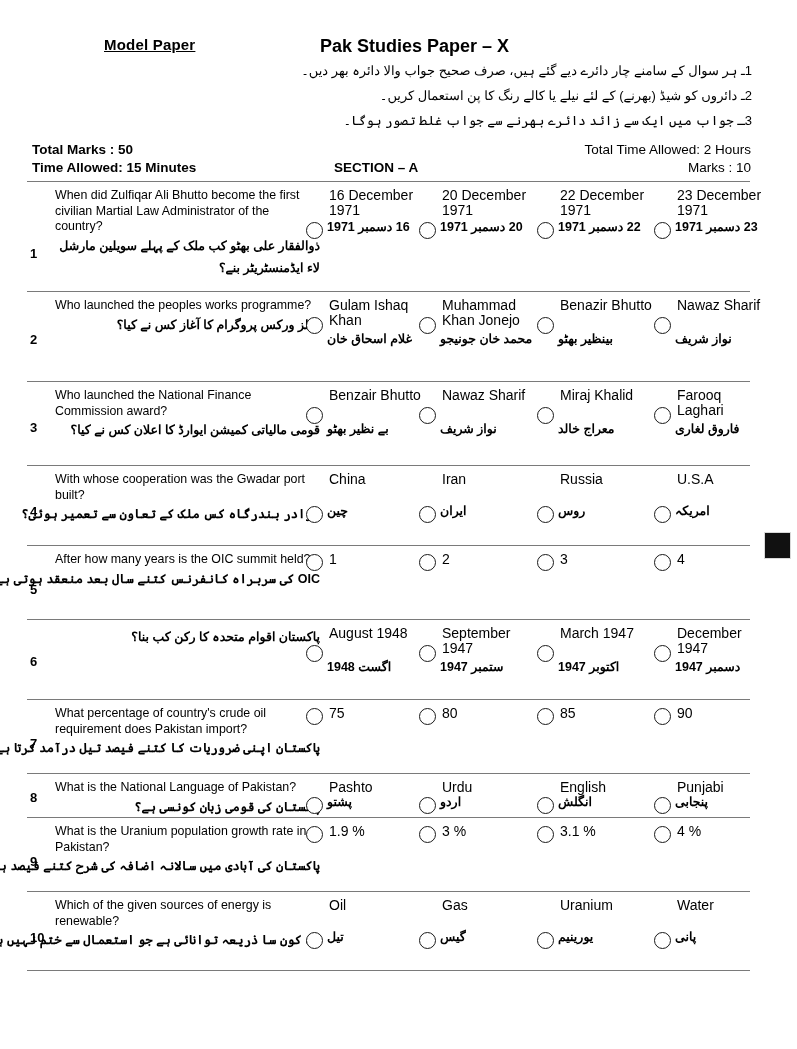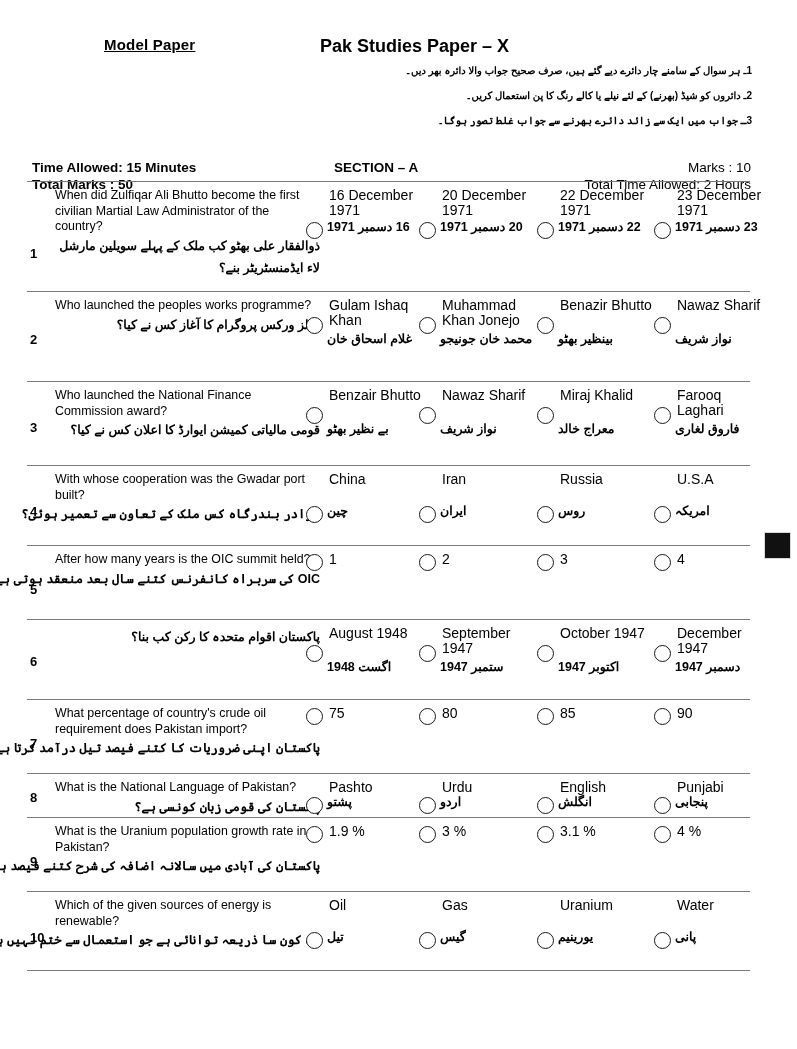--- a/index.html
+++ b/index.html
@@ -51,34 +51,33 @@
 
   .instructions {
     position: absolute;
     top: 58px;
     right: 45px;
     width: 420px;
     text-align: right;
     direction: rtl;
   }
   .instr-line {
-    font-size: 10px;
+    font-size: 13px;
     line-height: 25px;
     white-space: nowrap;
-    font-weight: 700;
+    font-weight: 400;
     display: block;
   }
 
   .marks-row {
     position: absolute;
     top: 142px;
     left: 0;
     width: 797px;
     height: 18px;
-    margin-top: 35px;
   }
   .time-row {
     position: absolute;
     top: 160px;
     left: 0;
     width: 797px;
     height: 18px;
   }
   .m-left {
     position: absolute;
@@ -402,21 +401,21 @@
             <div class="opt-en">August 1948</div>
             <div class="bubble"></div>
             <div class="opt-ur">اگست 1948</div>
           </div>
           <div class="opt c1 stack2" style="top: 6px;">
             <div class="opt-en">September 1947</div>
             <div class="bubble"></div>
             <div class="opt-ur">ستمبر 1947</div>
           </div>
           <div class="opt c2 stack2" style="top: 6px;">
-            <div class="opt-en">October 1947</div>
+            <div class="opt-en">March 1947</div>
             <div class="bubble"></div>
             <div class="opt-ur">اکتوبر 1947</div>
           </div>
           <div class="opt c3 stack2" style="top: 6px;">
             <div class="opt-en">December 1947</div>
             <div class="bubble"></div>
             <div class="opt-ur">دسمبر 1947</div>
           </div>
         </div>
       </div>

